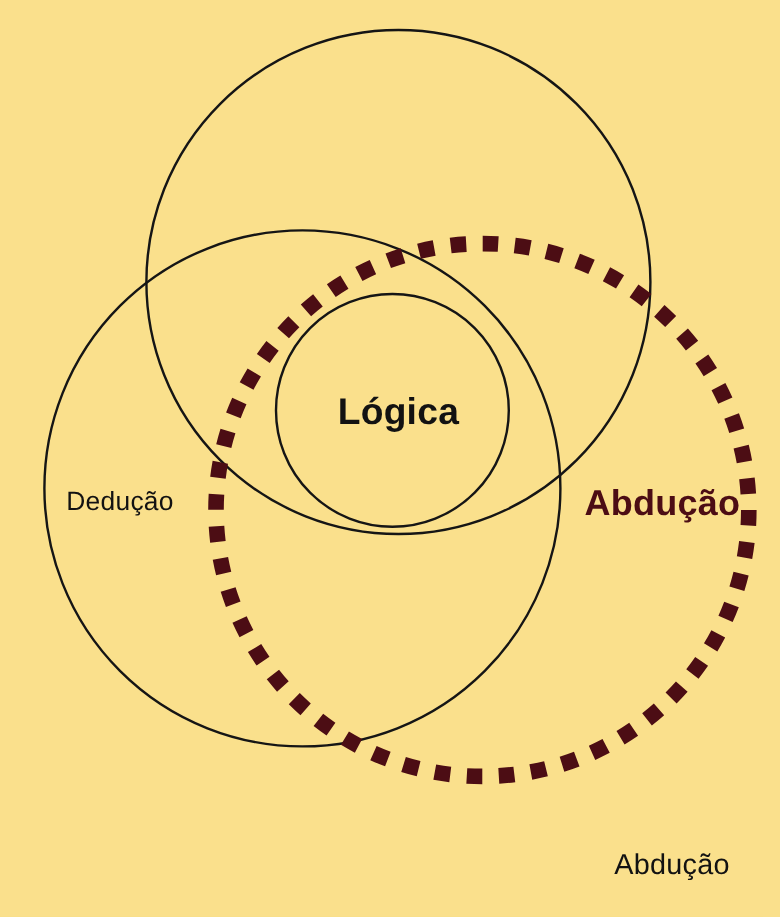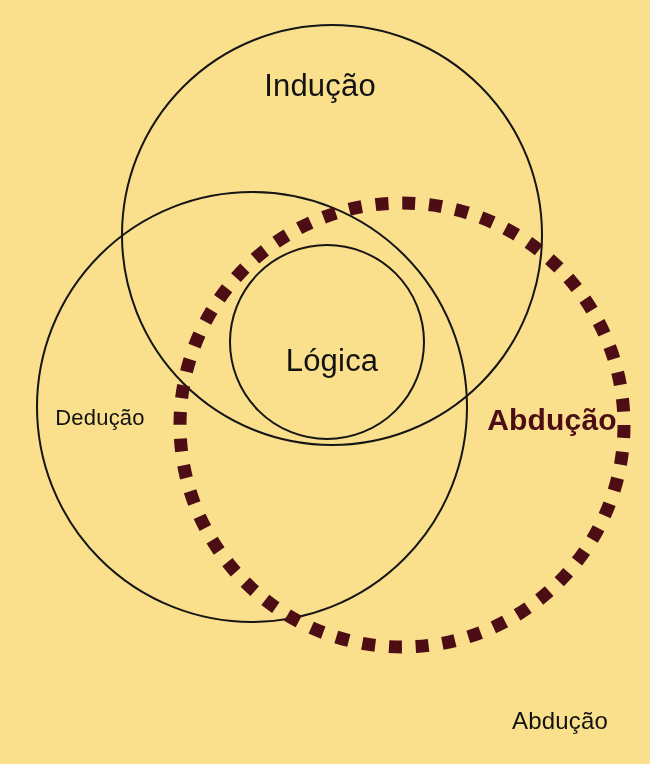--- a/index.html
+++ b/index.html
@@ -62,23 +62,22 @@
 
   <svg id="venn-svg" viewBox="0 0 650 764" style="width: 650px; height: 764px;">
     <g>
       <circle id="c-inducao" fill="none" stroke="#151515" stroke-width="2" cx="332" cy="235" r="210"></circle>
       <circle id="c-deducao" fill="none" stroke="#151515" stroke-width="2" cx="252" cy="407" r="215"></circle>
       <circle id="c-logica" fill="none" stroke="#151515" stroke-width="2" cx="327" cy="342" r="97"></circle>
       <circle id="c-abducao" fill="none" stroke="#4C0D14" stroke-width="13" stroke-linecap="butt" cx="402" cy="425" r="222" stroke-dasharray="13.00 13.82"></circle>
     </g>
   </svg>
 
-  <div class="label label-induction" id="lbl-inducao" style="left: 320px; top: 85px; color: rgb(18, 18, 18);">Indução</div>
 
-  <div class="label label-logic" id="lbl-logica" style="left: 332px; top: 360px; color: rgb(18, 18, 18);">Lógica</div>
+  <div class="label label-logic" id="lbl-logica" style="left: 332px; top: 343px; color: rgb(18, 18, 18); font-weight: bold;">Lógica</div>
 
   <div class="label label-deduction" id="lbl-deducao" style="left: 100px; top: 418px; color: rgb(18, 18, 18);">Dedução</div>
 
   <div class="label label-abduction-main" id="lbl-abducao" style="left: 552px; top: 420px; color: rgb(76, 13, 20); font-weight: 700;">Abdução</div>
 
   <div class="label label-abduction-legend" id="lbl-abducao-legend" style="left: 560px; top: 721px; color: rgb(18, 18, 18);">Abdução</div>
 
 </div>
 
 </body></html>

